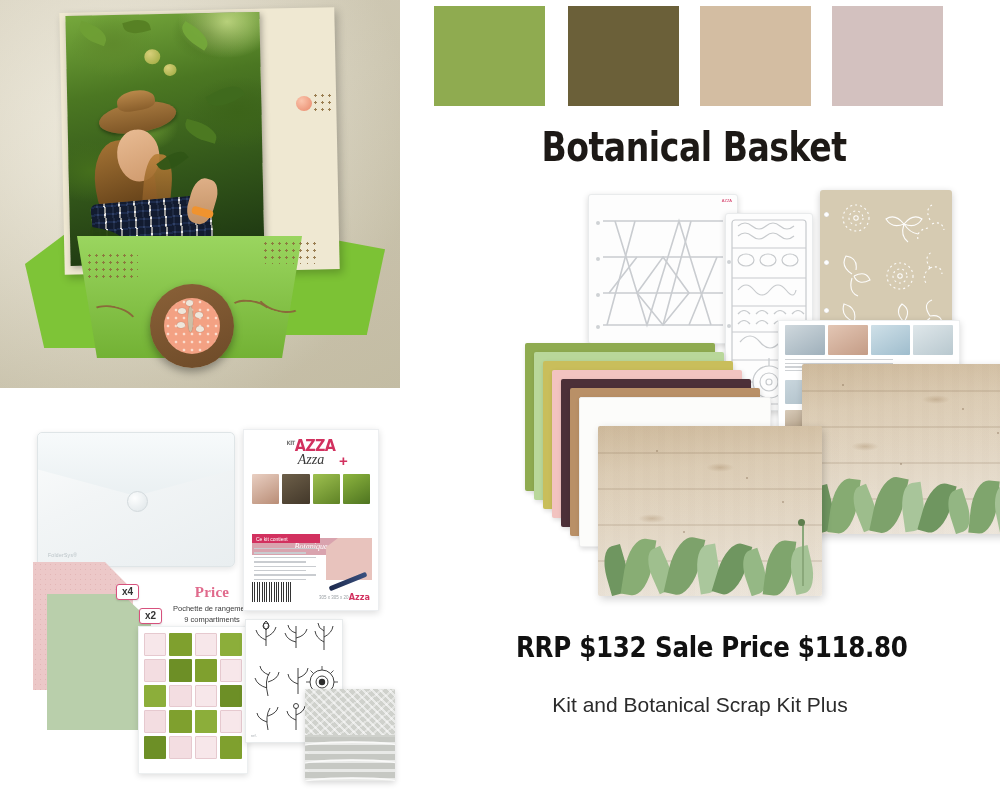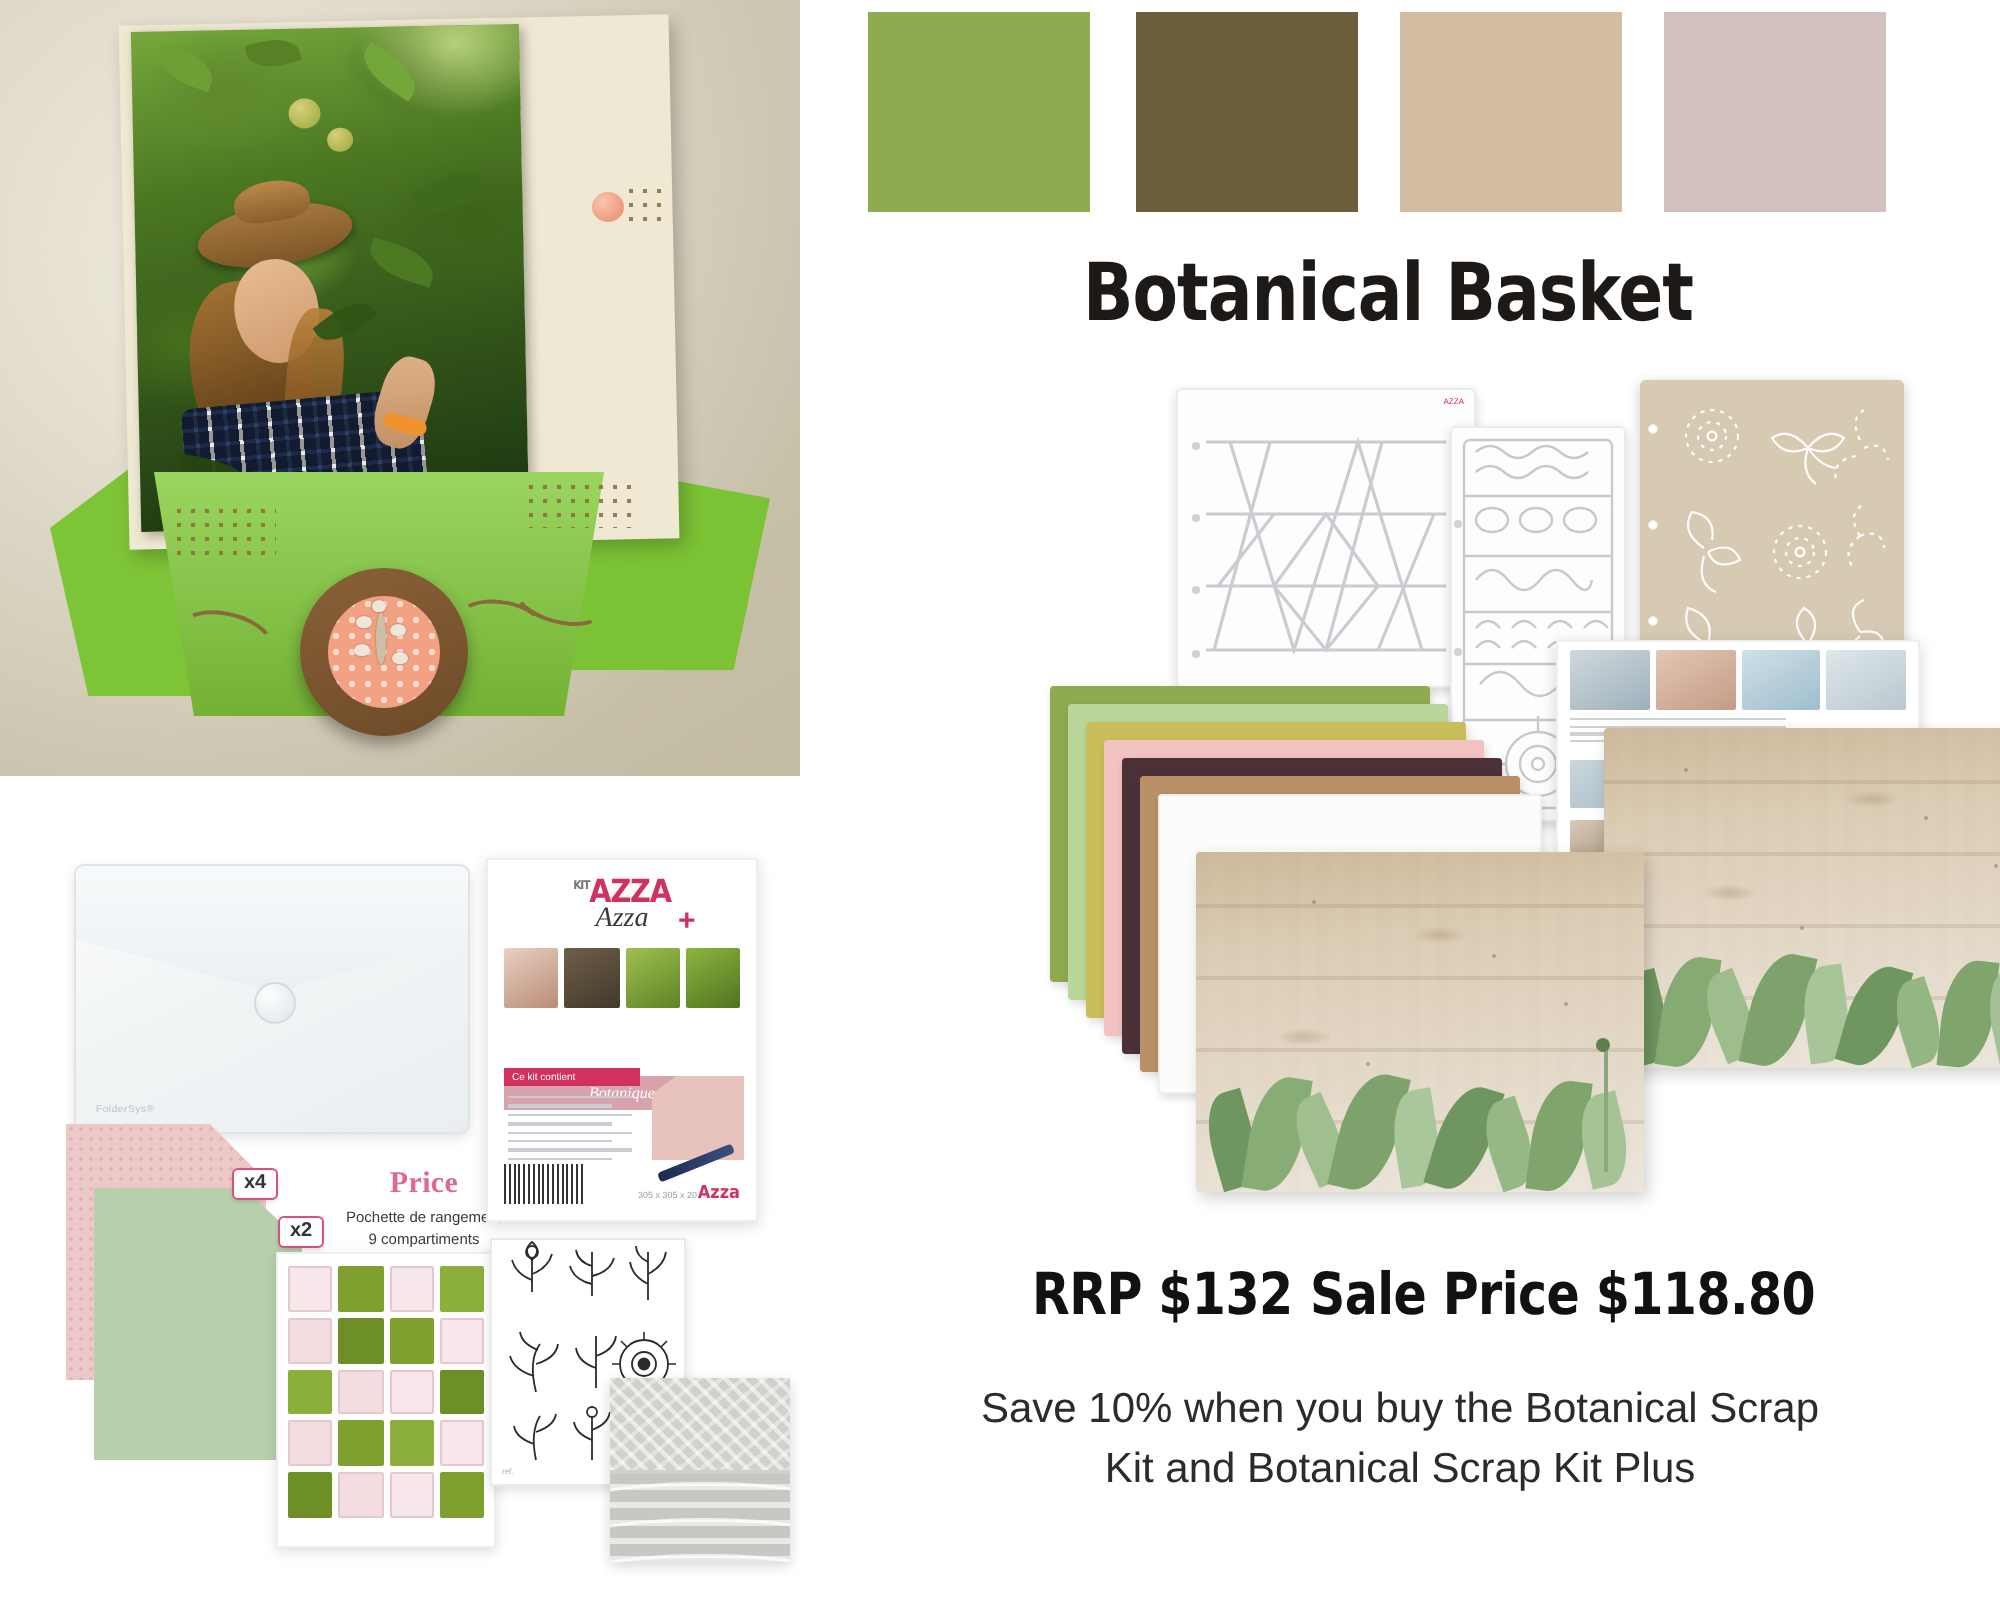--- a/index.html
+++ b/index.html
@@ -638,17 +638,16 @@
       </div>
     </div>
   </div>
 
   <div class="price-row">
     <span class="price">RRP $132</span>
     <span class="price">Sale Price $118.80</span>
   </div>
 
   <div class="promo">
-    <span>Save 10% when you buy the Botanical Scrap</span>
     <span>Kit and Botanical Scrap Kit Plus</span>
   </div>
 
 </div>
 
 </body></html>

